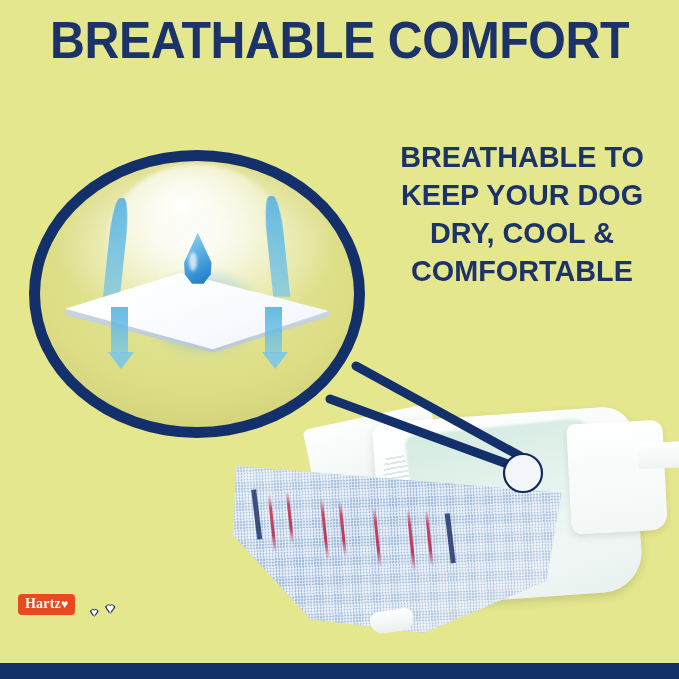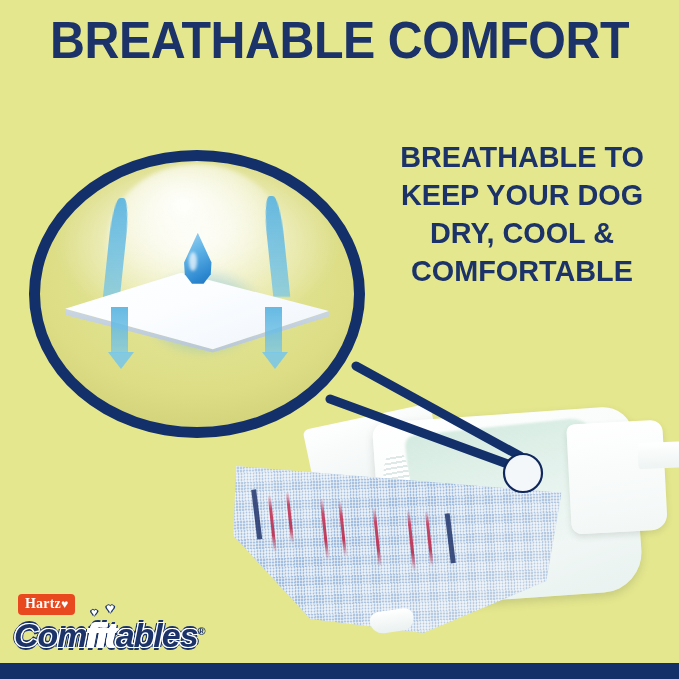--- a/index.html
+++ b/index.html
@@ -425,17 +425,16 @@
     <circle cx="523" cy="473" r="19" fill="#f4f7f9" stroke="#11285c" stroke-width="2.2"></circle>
   </svg>
 
   <div class="logo">
     <div class="hartz-badge">
       <span>Hartz</span>
       <span class="hartz-heart">♥</span>
     </div>
     <span class="logo-heart lh1">♥</span>
     <span class="logo-heart lh2">♥</span>
-    <div class="comfit"><span class="seg-navy">Com</span><span class="seg-white">fit</span><span class="seg-navy">ables</span><span class="reg">®</span></div>
   </div>
 
   <div class="bottom-bar"></div>
 </div>
 
 </body></html>

